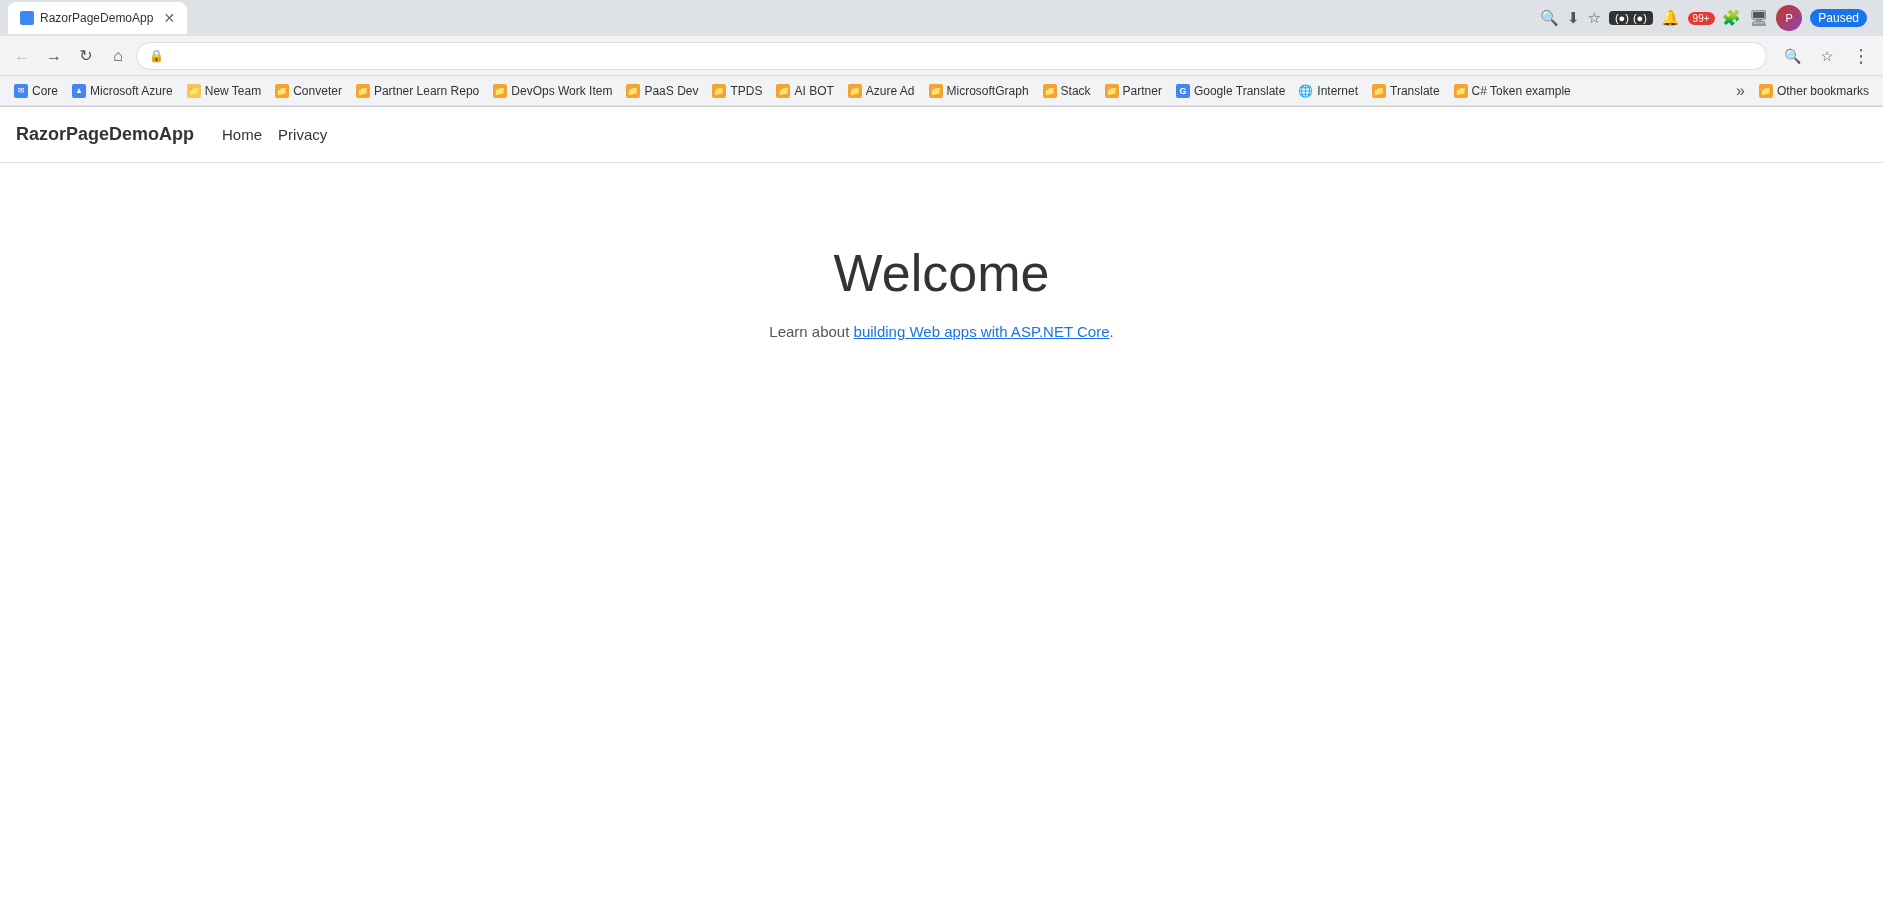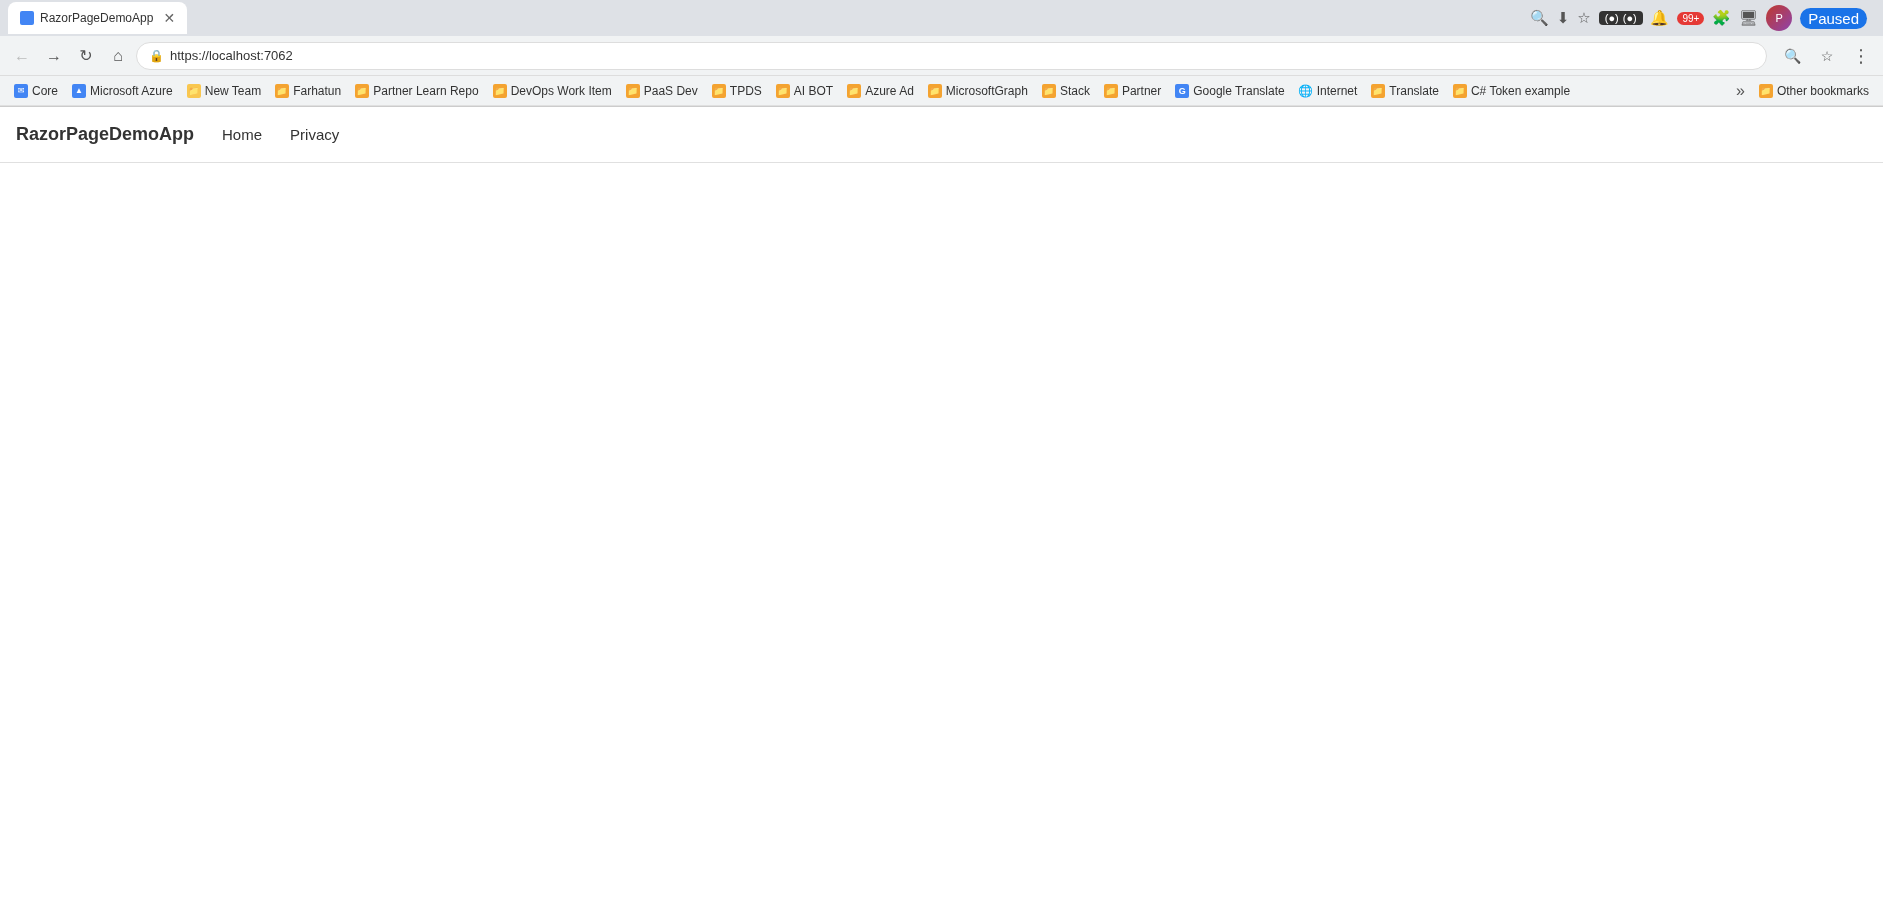--- a/index.html
+++ b/index.html
@@ -28,29 +28,29 @@
 
     
     .bookmarks-bar { display: flex; align-items: center; height: 30px; padding: 0 8px; background: #f1f3f4; border-bottom: 1px solid #e0e0e0; gap: 2px; overflow: hidden; }
     .bookmark-item { display: flex; align-items: center; gap: 4px; padding: 2px 6px; border-radius: 4px; cursor: pointer; font-size: 12px; color: #333; white-space: nowrap; height: 24px; }
     .bookmark-icon { width: 14px; height: 14px; border-radius: 2px; flex-shrink: 0; display: flex; align-items: center; justify-content: center; font-size: 9px; }
     .bm-blue { background: #4285f4; }
     .bm-orange { background: #f4a330; }
     .bm-yellow { background: #f9c74f; }
     .more-bookmarks { margin-left: auto; display: flex; align-items: center; padding: 2px 6px; font-size: 16px; cursor: pointer; color: #555; }
     .other-bookmarks { display: flex; align-items: center; gap: 4px; padding: 2px 6px; font-size: 12px; color: #333; cursor: pointer; }
-    .paused-badge { background: #1a73e8; color: white; border-radius: 12px; padding: 2px 8px; font-size: 15px; display: flex; align-items: center; gap: 4px; }
+    .paused-badge { background: #1a73e8; color: white; border-radius: 12px; padding: 2px 8px; font-size: 12px; display: flex; align-items: center; gap: 4px; }
 
     
     .page-content { background: #fff; }
 
     
     .app-navbar { display: flex; align-items: center; padding: 0 16px; height: 56px; border-bottom: 1px solid #e0e0e0; }
     .app-brand { font-size: 18px; font-weight: bold; color: #333; margin-right: 24px; }
-    .app-nav-links { display: flex; gap: 20px; }
+    .app-nav-links { display: flex; gap: 8px; }
     .app-nav-link { font-size: 15px; color: #333; text-decoration: none; padding: 4px 4px; }
 
     
     .main-content { display: flex; flex-direction: column; align-items: center; padding-top: 80px; }
     .welcome-title { font-size: 52px; font-weight: 300; color: #333; margin-bottom: 20px; }
     .welcome-subtitle { font-size: 15px; color: #555; }
     .welcome-subtitle a { color: #1a73e8; text-decoration: underline; }
 
     
     .profile-img { width: 26px; height: 26px; border-radius: 50%; background: linear-gradient(135deg, #c0392b, #8e44ad); display: flex; align-items: center; justify-content: center; color: white; font-size: 11px; }
@@ -94,21 +94,20 @@
     </div>
   </div>
 
   <div class="nav-bar">
     <button class="nav-btn disabled">←</button>
     <button class="nav-btn">→</button>
     <button class="nav-btn">↻</button>
     <button class="nav-btn">⌂</button>
     <div class="address-bar">
       <span class="lock-icon">🔒</span>
-      <span class="address-text">https://localhost:7062</span>
     </div>
     <div class="nav-right">
       <span class="nav-right-btn" style="font-size:14px;">🔍</span>
       <span class="nav-right-btn" style="font-size:14px;">☆</span>
       <span class="nav-right-btn" style="font-size:18px;">⋮</span>
     </div>
   </div>
 
   <div class="bookmarks-bar">
 
@@ -122,21 +121,21 @@
       <span>Microsoft Azure</span>
     </div>
 
     <div class="bookmark-item">
       <div class="bookmark-icon bm-yellow" style="font-size:9px;">📁</div>
       <span>New Team</span>
     </div>
 
     <div class="bookmark-item">
       <div class="bookmark-icon bm-orange" style="font-size:9px;">📁</div>
-      <span>Farhatun</span>
+      <span>Conveter</span>
     </div>
 
     <div class="bookmark-item">
       <div class="bookmark-icon bm-orange" style="font-size:9px;">📁</div>
       <span>Partner Learn Repo</span>
     </div>
 
     <div class="bookmark-item">
       <div class="bookmark-icon bm-orange" style="font-size:9px;">📁</div>
       <span>DevOps Work Item</span>
@@ -209,13 +208,19 @@
 <div class="page-content">
 
   <nav class="app-navbar">
     <span class="app-brand">RazorPageDemoApp</span>
     <div class="app-nav-links">
       <a class="app-nav-link" href="#">Home</a>
       <a class="app-nav-link" href="#">Privacy</a>
     </div>
   </nav>
 
+  <div class="main-content">
+    <h1 class="welcome-title">Welcome</h1>
+    <p class="welcome-subtitle">
+      <span>Learn about </span><a href="#">building Web apps with ASP.NET Core</a><span>.</span>
+    </p>
+  </div>
 </div>
 
 </body></html>

